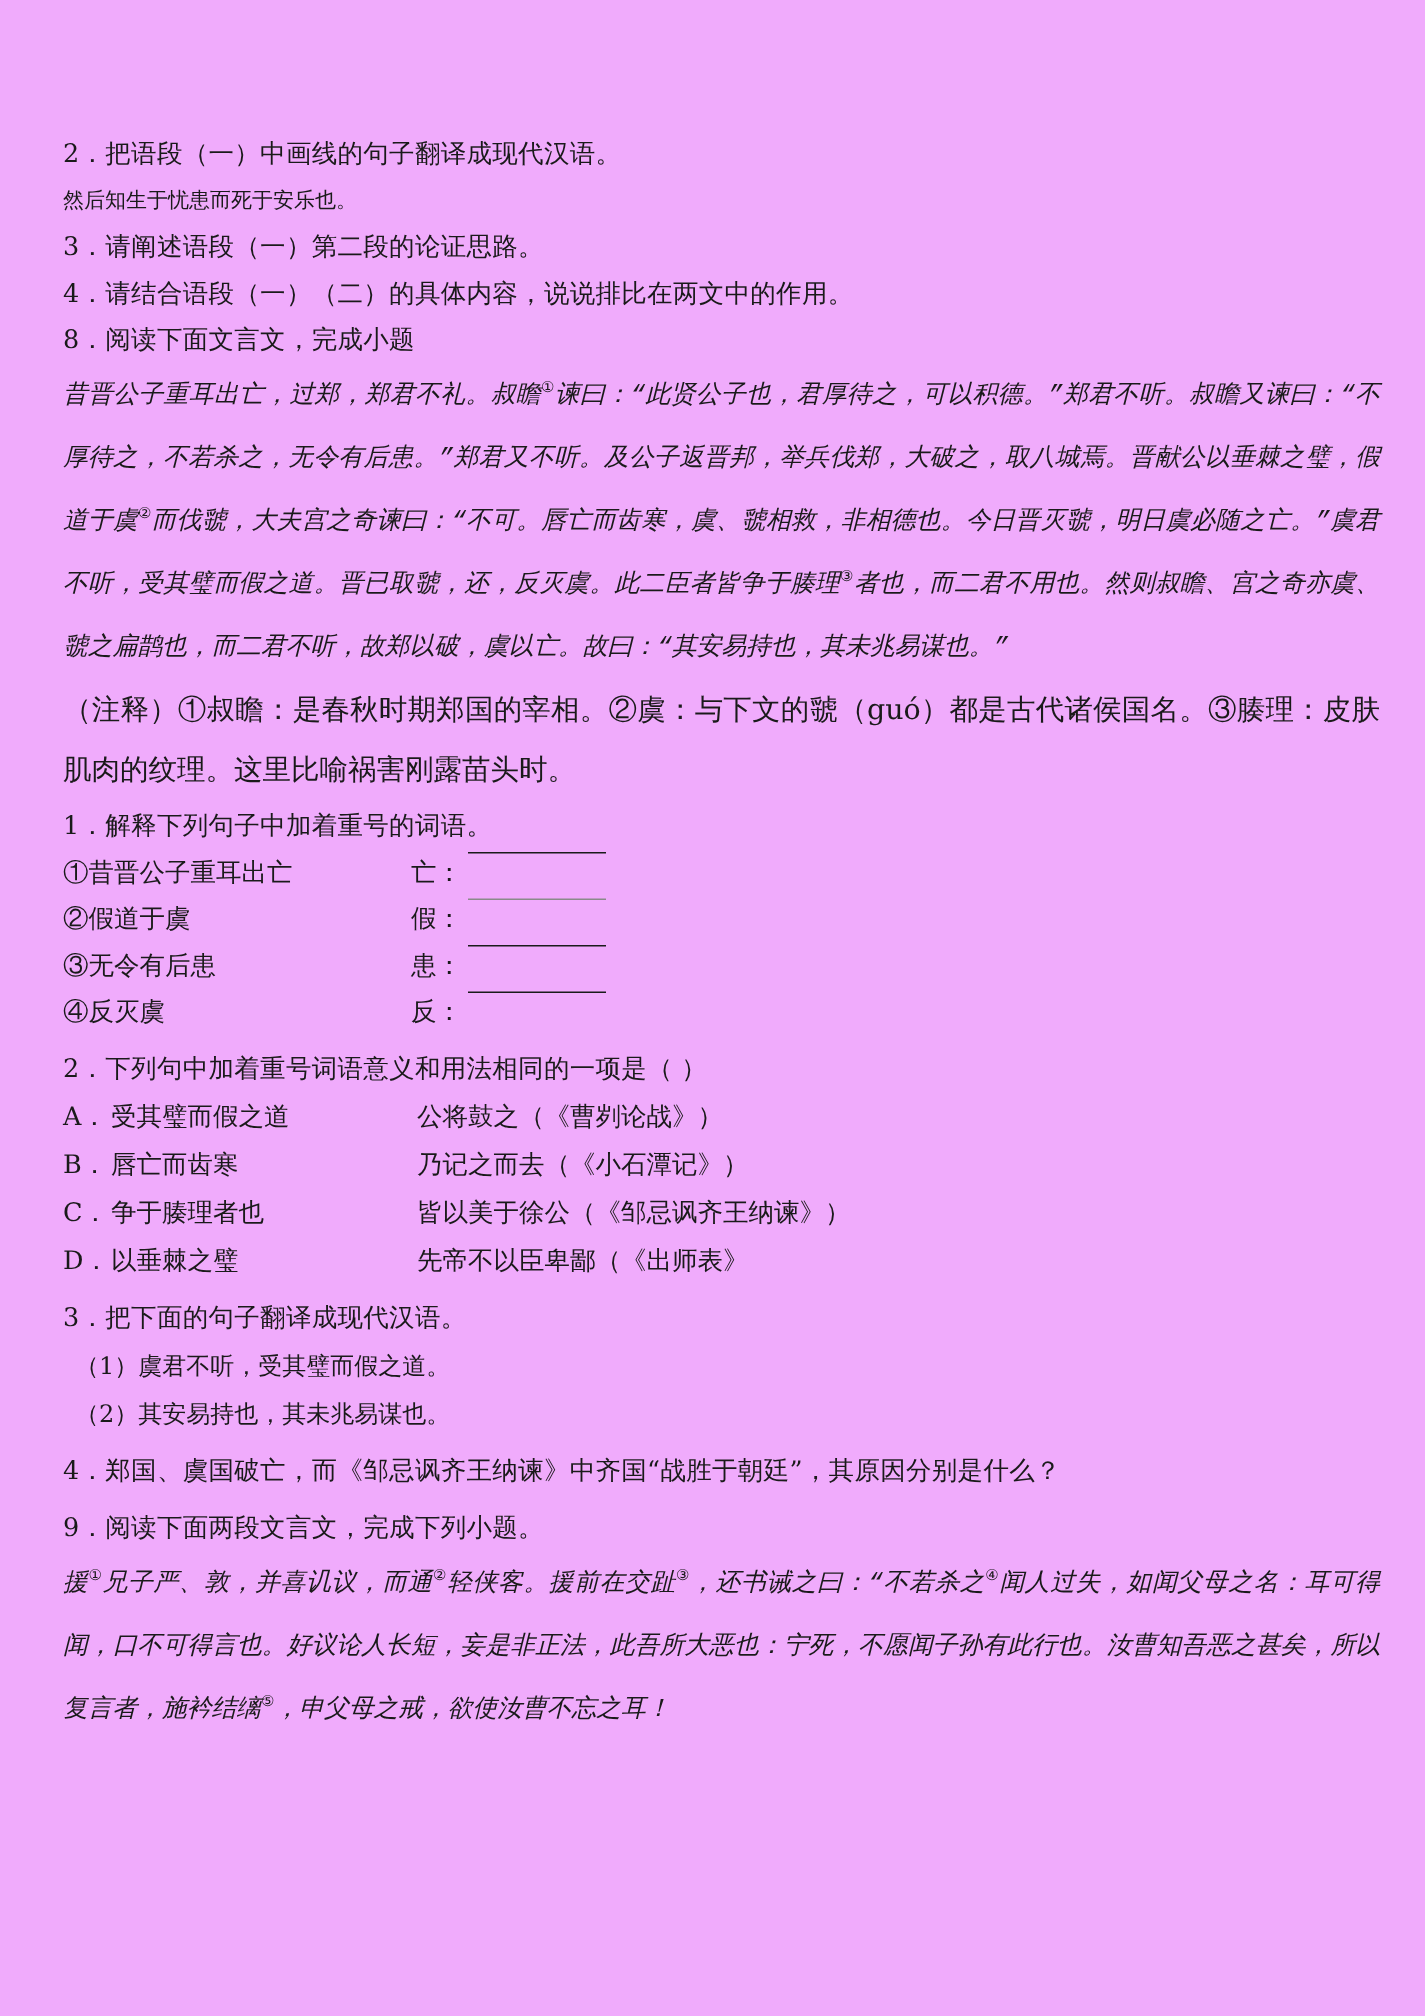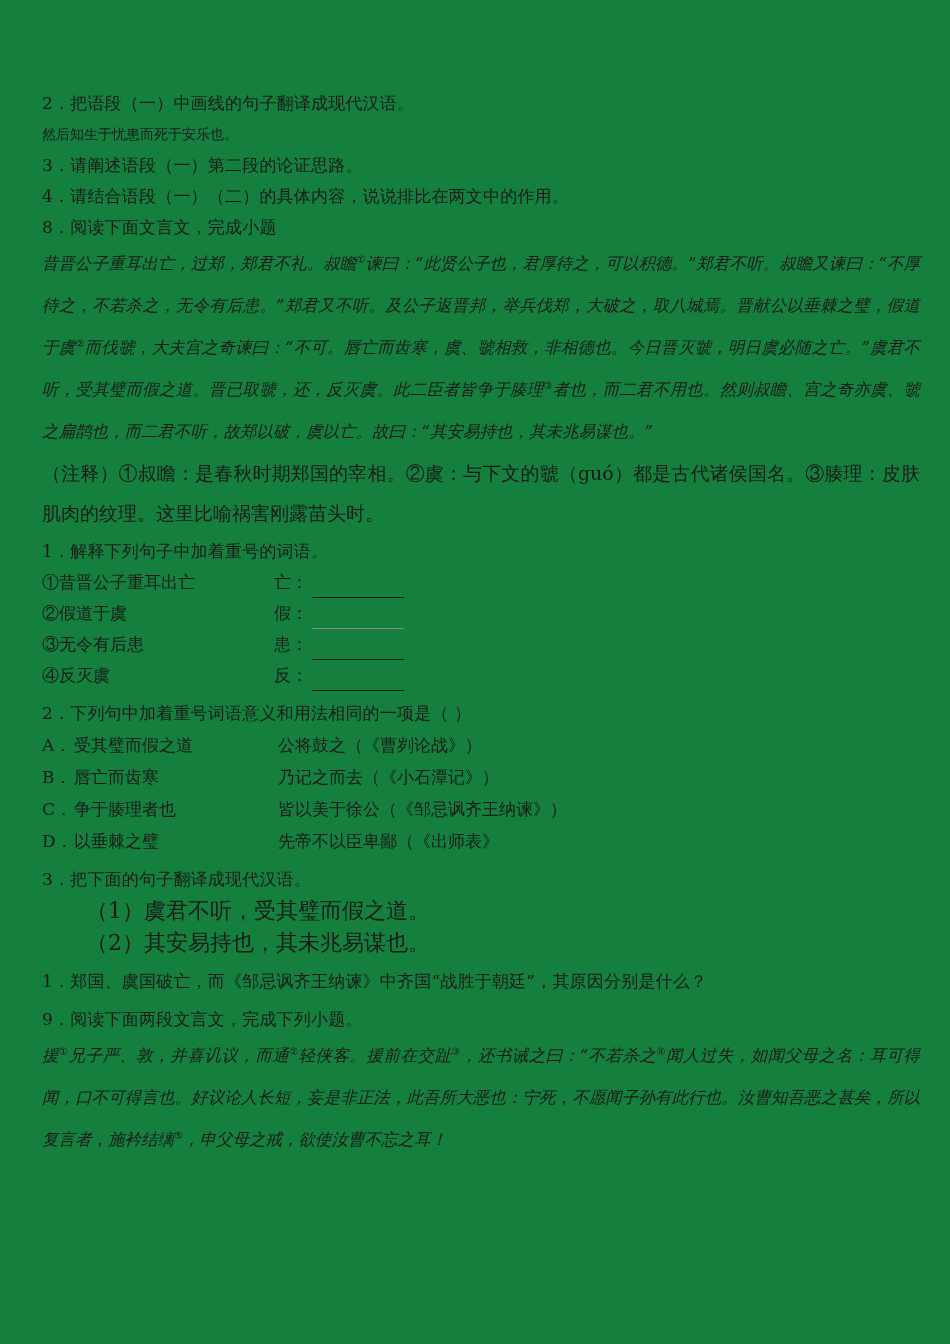--- a/index.html
+++ b/index.html
@@ -14,21 +14,21 @@
     font-family: "DejaVu Serif", "Liberation Serif", serif;
     color: #1a1a1a;
     overflow: hidden;
   }
   .page {
     position: relative;
     width: 950px;
     height: 1344px;
     box-sizing: border-box;
     padding: 88px 30px 0 42px;
-    background: #15803d;
+    background: #f0abfc;
   }
 
   
   .q-line {
     font-size: 17px;
     line-height: 31px;
     letter-spacing: 0.2px;
     white-space: nowrap;
   }
   .plain-line {
@@ -46,41 +46,42 @@
     text-align: justify;
     text-justify: inter-ideograph;
     letter-spacing: 0px;
   }
   .classical p {
     margin: 0;
     text-indent: 0;
   }
   .passage-para {
     text-indent: 34px;
+    font-family: Liberation Mono, monospace;
   }
 
   .note-line {
     font-size: 19px;
     line-height: 40px;
     text-align: justify;
     text-justify: inter-ideograph;
     font-style: normal;
   }
 
   sup.mark {
     font-size: 10px;
     vertical-align: super;
     line-height: 0;
     font-style: normal;
   }
 
   
   .blank-row {
     display: flex;
-    align-items: flex-end;
+    align-items: flex-start;
     font-size: 17px;
     line-height: 31px;
     white-space: nowrap;
   }
   .blank-row .stem {
     width: 232px;
     flex: 0 0 232px;
   }
   .blank-row .key {
     flex: 0 0 auto;
@@ -110,25 +111,24 @@
   }
   .mc-row .mc-colA {
     flex: 0 0 164px;
   }
   .mc-row .mc-colB {
     flex: 0 0 auto;
     margin-left: 40px;
   }
 
   .sub-line {
-    font-size: 22px;
+    font-size: 16px;
     line-height: 32px;
     padding-left: 8px;
     white-space: nowrap;
-    margin-left: 36px;
   }
 
   .gap-sm { height: 3px; }
   .gap-md { height: 7px; }
 </style>
 </head>
 <body>
 
 <div class="page">
 
@@ -203,21 +203,21 @@
   </div>
 
   <div class="gap-md"></div>
 
   <div class="q-line">3．把下面的句子翻译成现代汉语。</div>
   <div class="sub-line">（1）虞君不听，受其璧而假之道。</div>
   <div class="sub-line">（2）其安易持也，其未兆易谋也。</div>
 
   <div class="gap-md"></div>
 
-  <div class="q-line">1．郑国、虞国破亡，而《邹忌讽齐王纳谏》中齐国“战胜于朝廷”，其原因分别是什么？</div>
+  <div class="q-line">4．郑国、虞国破亡，而《邹忌讽齐王纳谏》中齐国“战胜于朝廷”，其原因分别是什么？</div>
 
   <div class="gap-md"></div>
 
   <div class="q-line">9．阅读下面两段文言文，完成下列小题。</div>
 
 
   <div class="classical">
     <p class="passage-para">
       <span>援</span><sup class="mark">①</sup><span>兄子严、敦，并喜讥议，而通</span><sup class="mark">②</sup><span>轻侠客。援前在交趾</span><sup class="mark">③</sup><span>，还书诫之曰：“不若杀之</span><sup class="mark">④</sup><span>闻人过失，如闻父母之名：耳可得闻，口不可得言也。好议论人长短，妄是非正法，此吾所大恶也：宁死，不愿闻子孙有此行也。汝曹知吾恶之甚矣，所以复言者，施衿结缡</span><sup class="mark">⑤</sup><span>，申父母之戒，欲使汝曹不忘之耳！</span>
     </p>

